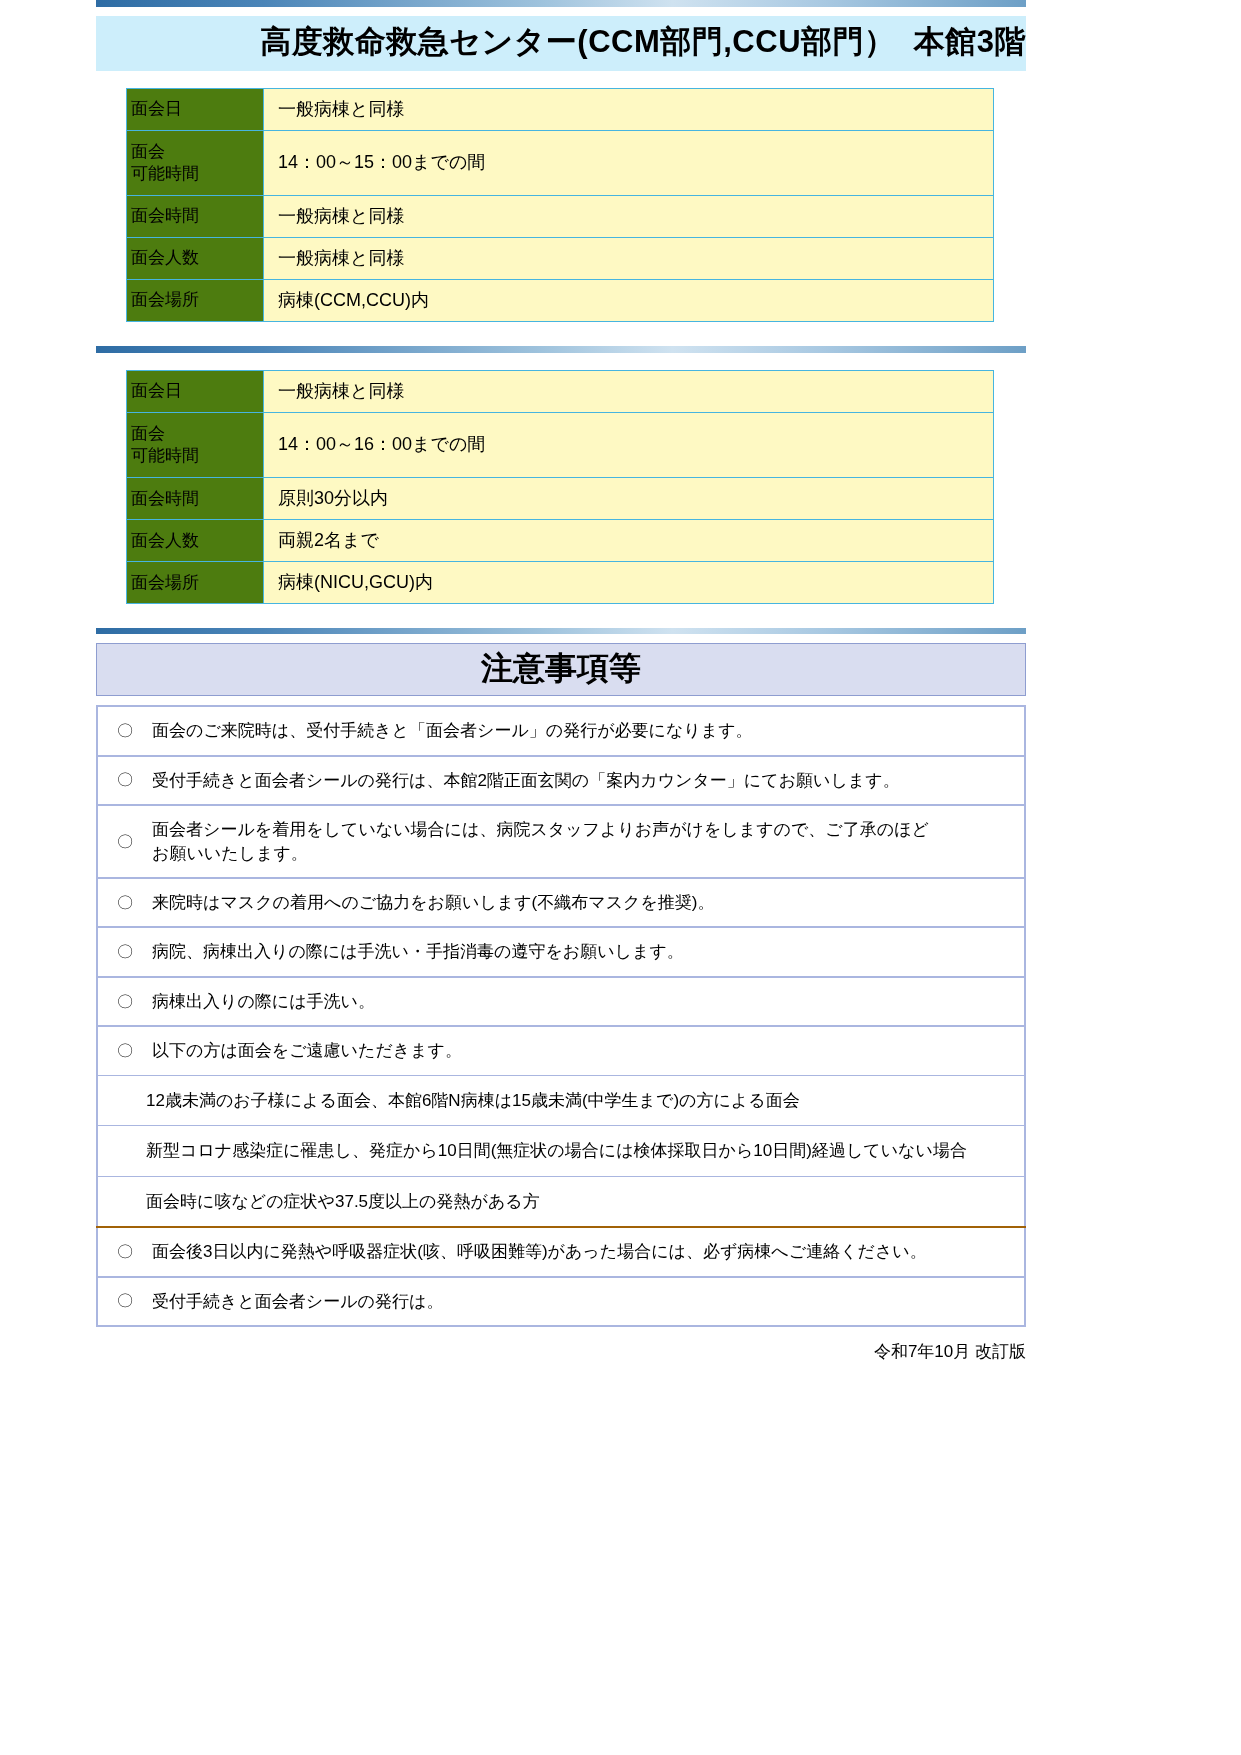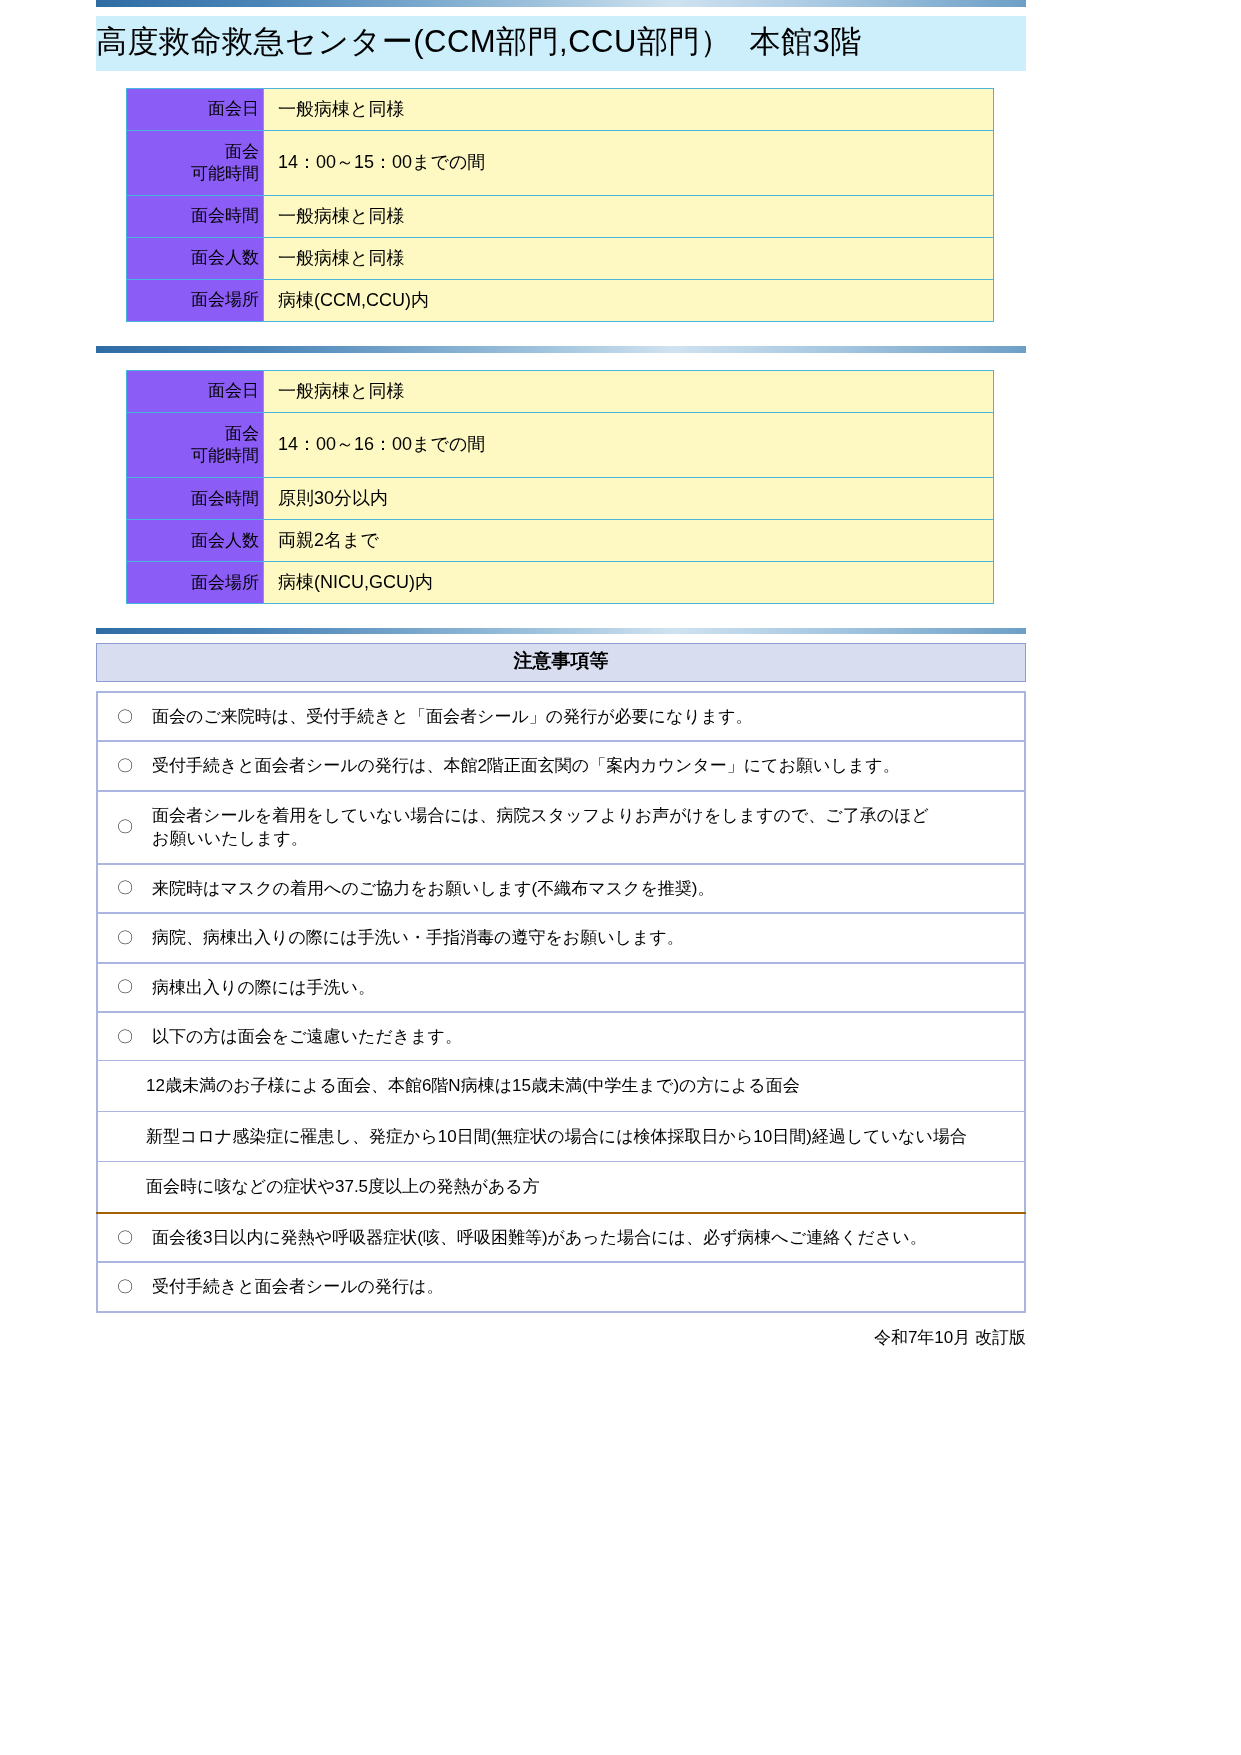--- a/index.html
+++ b/index.html
@@ -29,23 +29,23 @@
     background: linear-gradient(to right, #2e6ca4 0%, #4b85b8 18%, #9fc3dd 48%, #cfe2f0 62%, #a9c9e2 78%, #6d9fc6 100%);
     margin-bottom: 9px;
   }
   .rule.thin {
     height: 6px;
   }
 
   
   .section-title {
     background: #cdeefb;
-    text-align: left;
+    text-align: right;
     font-size: 31px;
-    font-weight: 400;
+    font-weight: 700;
     letter-spacing: 0.5px;
     padding: 9px 0 11px 0;
     line-height: 1.12;
     white-space: pre;
   }
 
   
   .info-table {
     border-collapse: collapse;
     width: 868px;
@@ -53,39 +53,39 @@
     table-layout: fixed;
   }
   .info-table td {
     border: 1px solid #46b5e0;
     font-size: 17px;
     line-height: 1.28;
     vertical-align: middle;
   }
   .info-table td.lbl {
     width: 128px;
-    background: #8b5cf6;
-    text-align: right;
+    background: #4d7c0f;
+    text-align: left;
     padding: 9px 4px;
     font-weight: 400;
     white-space: pre-line;
   }
   .info-table td.val {
     background: #fef9c3;
     padding: 9px 16px 9px 14px;
     font-size: 18px;
   }
   .info-table tr.two-line td { height: 46px; }
 
   
   .notice-title {
     background: #d9ddf0;
     border: 1px solid #8e9dd0;
     text-align: center;
-    font-size: 19px;
+    font-size: 32px;
     font-weight: 700;
     padding: 7px 0 9px 0;
     line-height: 1.1;
   }
 
   
   .notice-table {
     border-collapse: collapse;
     width: 930px;
     margin-top: 9px;

